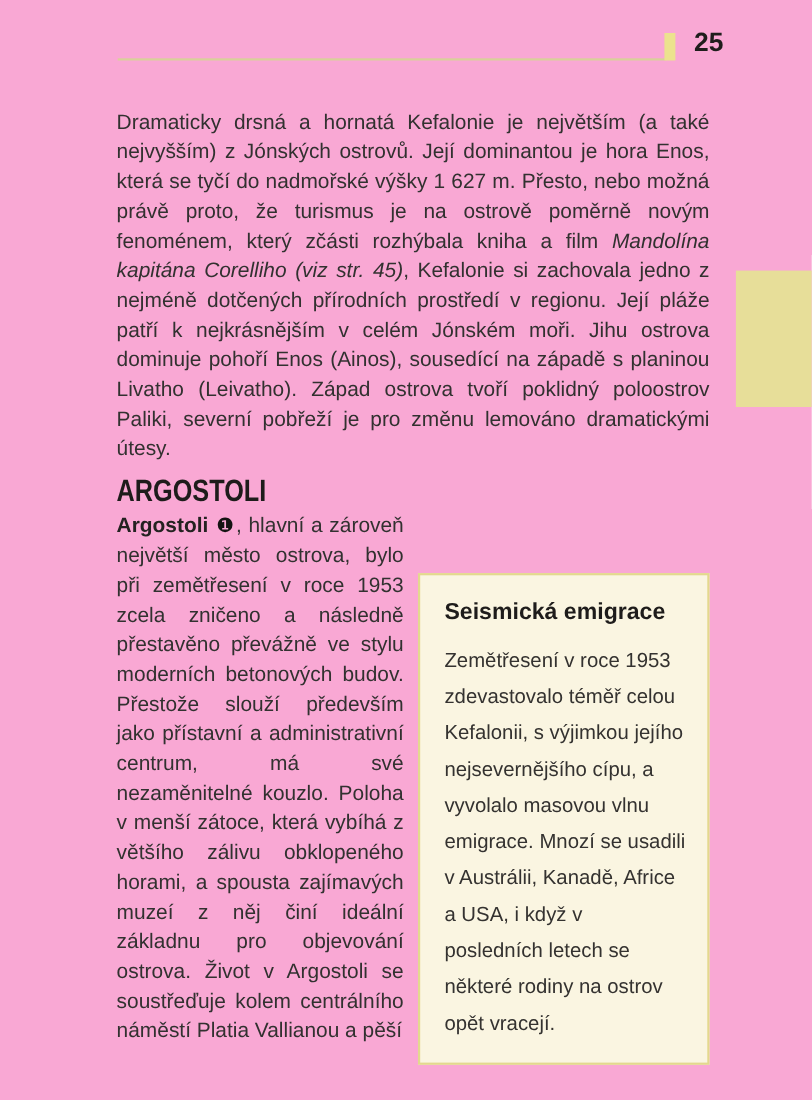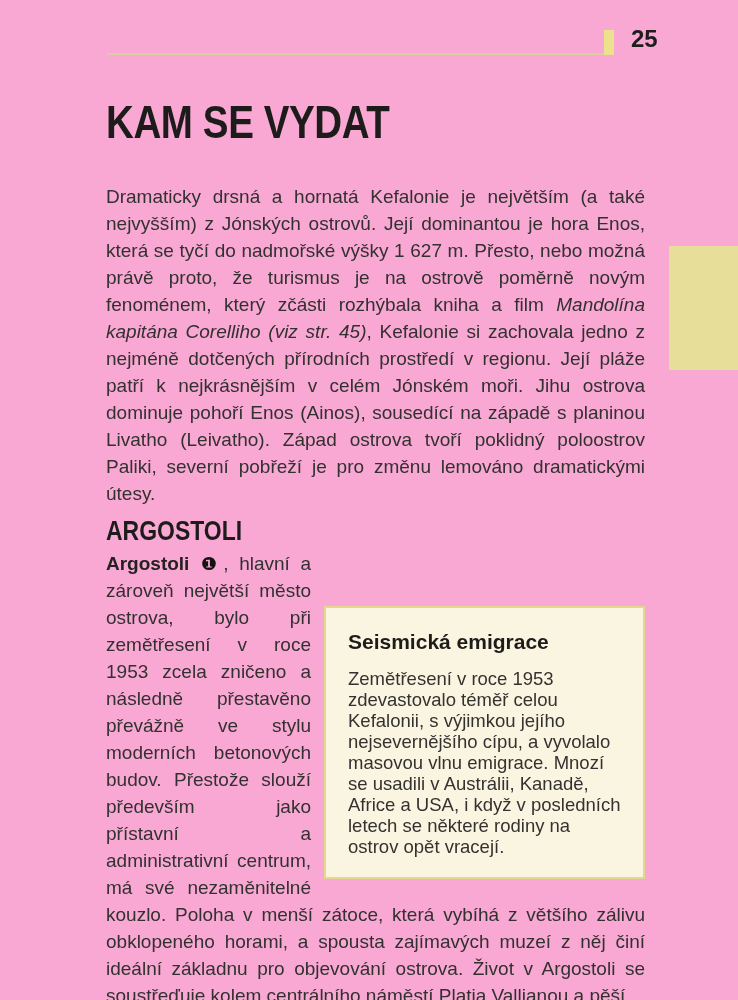--- a/index.html
+++ b/index.html
@@ -79,52 +79,51 @@
   .marker {
     font-family: "DejaVu Sans", sans-serif;
     font-size: 18px;
     color: #141312;
     padding: 0 1px;
   }
 
   
   .infobox {
     float: right;
-    width: 321px;
+    width: 265px;
     box-sizing: border-box;
     margin: 56px 0 10px 13px;
     padding: 16px 20px 20px 22px;
     background: #faf5e1;
     border: 2px solid #e3d88e;
   }
   .infobox-title {
     font-size: 21px; font-weight: bold;
     color: #1e1c1b;
     margin: 6px 0 14px 0;
   }
   .infobox-body {
-    font-size: 18.5px; line-height: 21px;
+    font-size: 18.5px; line-height: 33px;
     color: #343230;
     text-align: left;
   }
 </style>
 </head>
 <body>
 
 <div class="page">
 
   <div class="header-rule"></div>
   <div class="header-tab"></div>
   <div class="page-number">25</div>
 
   <div class="edge-tab"></div>
 
   <div class="content">
 
-    <h1 class="page-title"><span class="cond">KAM SE VYDAT</span></h1>
 
 
     <p class="body-para"><span>Dramaticky drsná a hornatá Kefalonie je největším (a také nejvyšším) z Jónských ostrovů. Její dominantou je hora Enos, která se tyčí do nadmořské výšky 1 627 m. Přesto, nebo možná právě proto, že turismus je na ostrově poměrně novým fenoménem, který zčásti rozhýbala kniha a film </span><span class="ital">Mandolína kapitána Corelliho (viz str. 45)</span><span>, Kefalonie si zachovala jedno z nejméně dotčených přírodních prostředí v regionu. Její pláže patří k nejkrásnějším v celém Jónském moři. Jihu ostrova dominuje pohoří Enos (Ainos), sousedící na západě s planinou Livatho (Leivatho). Západ ostrova tvoří poklidný poloostrov Paliki, severní pobřeží je pro změnu lemováno dramatickými útesy.</span></p>
 
     <h3 class="sub-heading"><span class="cond">ARGOSTOLI</span></h3>
 
     <div class="argostoli-flow">
 
       <aside class="infobox">
         <div class="infobox-title">Seismická emigrace</div>

